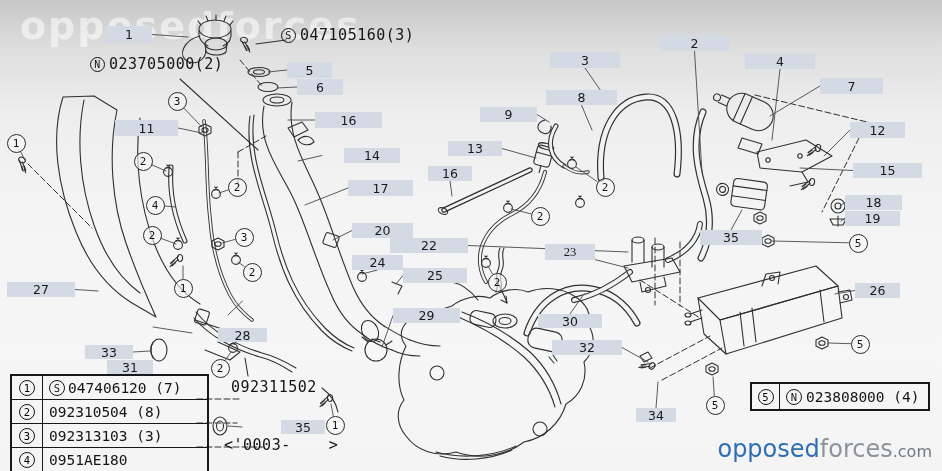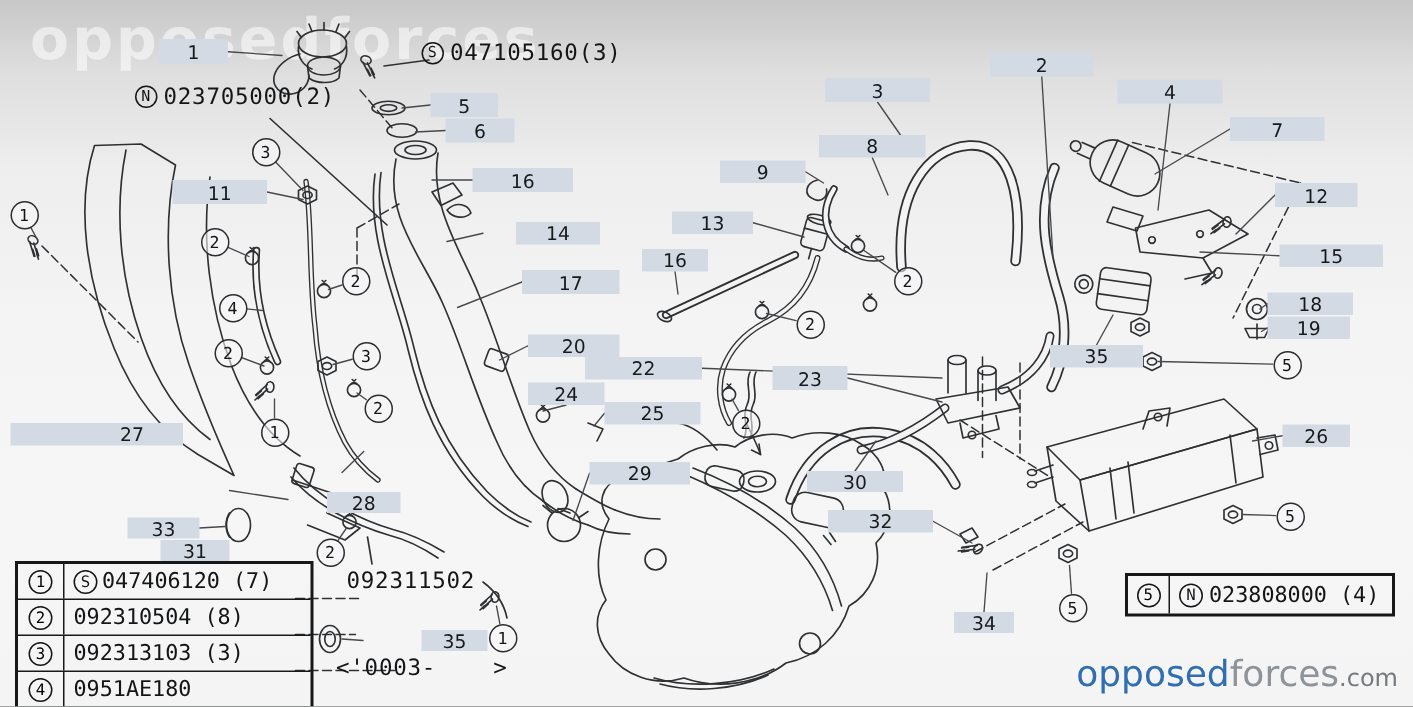--- a/index.html
+++ b/index.html
@@ -305,25 +305,25 @@
       <div class="lbl" style="left: 448px; top: 141px; width: 54px; height: 15px;">13</div>
       <div class="lbl" style="left: 322px; top: 148px; width: 56px; height: 15px; margin-left: 22px;">14</div>
       <div class="lbl" style="left: 853px; top: 163px; width: 69px; height: 15px;">15</div>
       <div class="lbl" style="left: 428px; top: 166px; width: 44px; height: 15px; text-align: center;">16</div>
       <div class="lbl" style="left: 348px; top: 180px; width: 65px; height: 16px;">17</div>
       <div class="lbl" style="left: 845px; top: 195px; width: 57px; height: 15px;">18</div>
       <div class="lbl" style="left: 845px; top: 211px; width: 55px; height: 15px;">19</div>
       <div class="lbl" style="left: 352px; top: 223px; width: 61px; height: 15px;">20</div>
       <div class="lbl" style="left: 700px; top: 230px; width: 62px; height: 15px;">35</div>
       <div class="lbl" style="left: 390px; top: 238px; width: 78px; height: 15px;">22</div>
-      <div class="lbl" style="left: 515px; top: 244px; width: 50px; height: 16px;">23</div>
+      <div class="lbl" style="left: 545px; top: 244px; width: 50px; height: 16px; font-family: Liberation Serif, serif;">23</div>
       <div class="lbl" style="left: 352px; top: 255px; width: 51px; height: 15px;">24</div>
       <div class="lbl" style="left: 403px; top: 268px; width: 64px; height: 15px;">25</div>
       <div class="lbl" style="left: 855px; top: 283px; width: 45px; height: 15px;">26</div>
-      <div class="lbl" style="left: 7px; top: 282px; width: 68px; height: 15px; padding-left: 47px;">27</div>
+      <div class="lbl" style="left: 7px; top: 282px; width: 68px; height: 15px;">27</div>
       <div class="lbl" style="left: 218px; top: 287px; width: 49px; height: 14px; margin-top: 41px;">28</div>
       <div class="lbl" style="left: 393px; top: 308px; width: 67px; height: 15px;">29</div>
       <div class="lbl" style="left: 538px; top: 314px; width: 64px; height: 14px;">30</div>
       <div class="lbl" style="left: 107px; top: 320px; width: 46px; height: 14px; margin-top: 40px;">31</div>
       <div class="lbl" style="left: 552px; top: 340px; width: 70px; height: 15px;">32</div>
       <div class="lbl" style="left: 85px; top: 345px; width: 48px; height: 14px;">33</div>
       <div class="lbl" style="left: 636px; top: 408px; width: 40px; height: 14px;">34</div>
       <div class="lbl" style="left: 242px; top: 420px; width: 44px; height: 14px; margin-left: 39px;">35</div>
     </div>
   <div id="callouts-layer">

